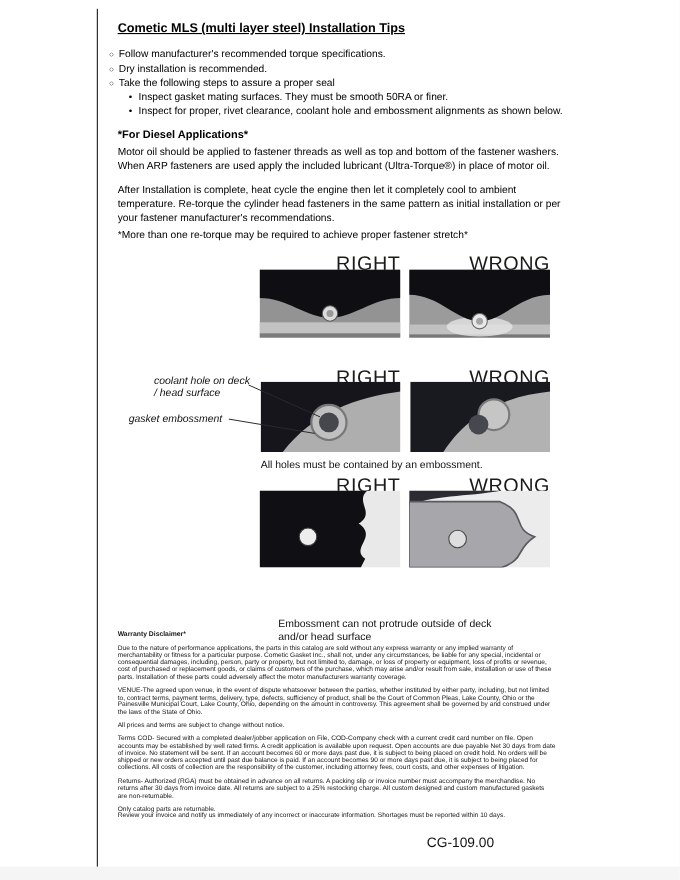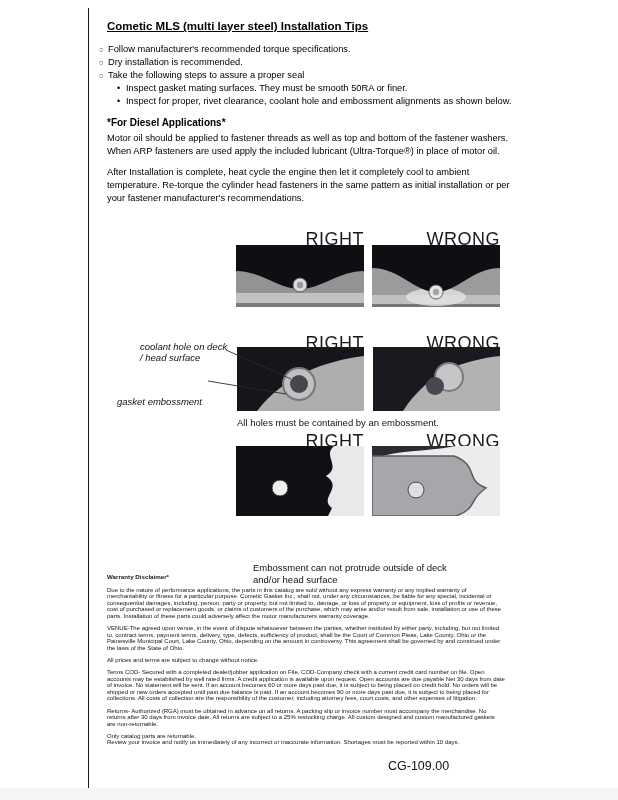--- a/index.html
+++ b/index.html
@@ -21,21 +21,21 @@
   .para1 { top:132px; }
   .para2 { top:166px; }
   .note  { top:207px; width:420px; }
 
   .rw-label { position:absolute; font-size:18px; color:#1a1a1a; text-align:right; width:128px; letter-spacing:0.5px; }
   .diag { position:absolute; line-height:0; }
   .caption { position:absolute; font-size:9.5px; line-height:11.5px; color:#111; }
 
   .ann { position:absolute; font-size:9.5px; line-height:11px; color:#111;font-style:italic; }
   .ann1 { left:140px; top:341px; width:92px; }
-  .ann2 { left:117px; top:396px; white-space:nowrap; }
+  .ann2 { left:117px; top:376px; white-space:nowrap; }
   .leader { position:absolute; left:0; top:0; pointer-events:none; }
 
   .legal { position:absolute; left:107px; top:574px; width:398px; font-size:6px; line-height:6.6px; color:#151515; }
   .legal .lhead { font-size:6.2px; font-weight:bold; margin-bottom:6px; }
   .legal p { margin-bottom:5.5px; }
   .legal p.tight { margin-bottom:0; }
 
   .code { position:absolute; left:388px; top:759px; font-size:12.5px; color:#111; }
 </style>
 </head>
@@ -66,20 +66,21 @@
     </div>
     <div class="b-row sub">
       <span class="b-marker dot">•</span>
       <span>Inspect for proper, rivet clearance, coolant hole and embossment alignments as shown below.</span>
     </div>
   </div>
 
   <h2 class="diesel-head">*For Diesel Applications*</h2>
   <p class="body-p para1">Motor oil should be applied to fastener threads as well as top and bottom of the fastener washers. When ARP fasteners are used apply the included lubricant (Ultra-Torque®) in place of motor oil.</p>
   <p class="body-p para2">After Installation is complete, heat cycle the engine then let it completely cool to ambient temperature. Re-torque the cylinder head fasteners in the same pattern as initial installation or per your fastener manufacturer's recommendations.</p>
+  <p class="body-p note">*More than one re-torque may be required to achieve proper fastener stretch*</p>
 
   <div class="rw-label" style="left:236px; top:229px;">RIGHT</div>
   <div class="rw-label" style="left:372px; top:229px;">WRONG</div>
 
   <div class="diag" style="left:236px; top:245px;">
     <svg width="128" height="62" viewBox="0 0 128 62">
       <rect width="128" height="62" fill="#939393"></rect>
       <rect y="48" width="128" height="14" fill="#c2c2c2"></rect>
       <rect y="58" width="128" height="4" fill="#7c7c7c"></rect>
       <path d="M0,0 H128 V26 C103,26 85,44 64,44 C43,44 25,26 0,26 Z" fill="#0e0e13"></path>

